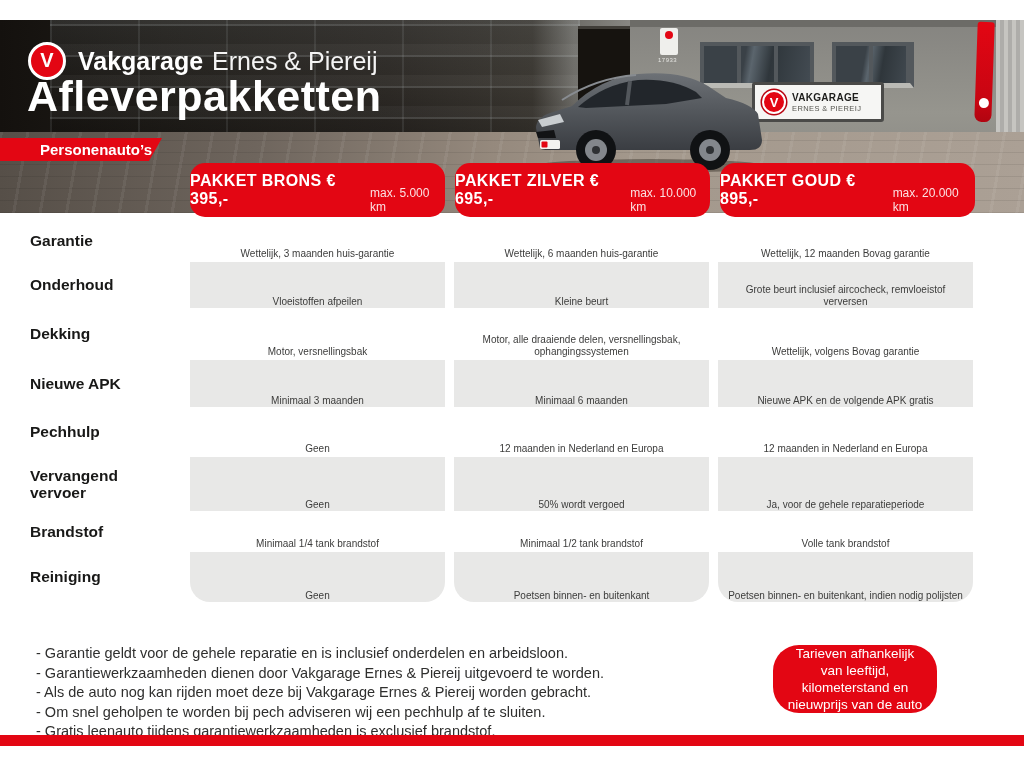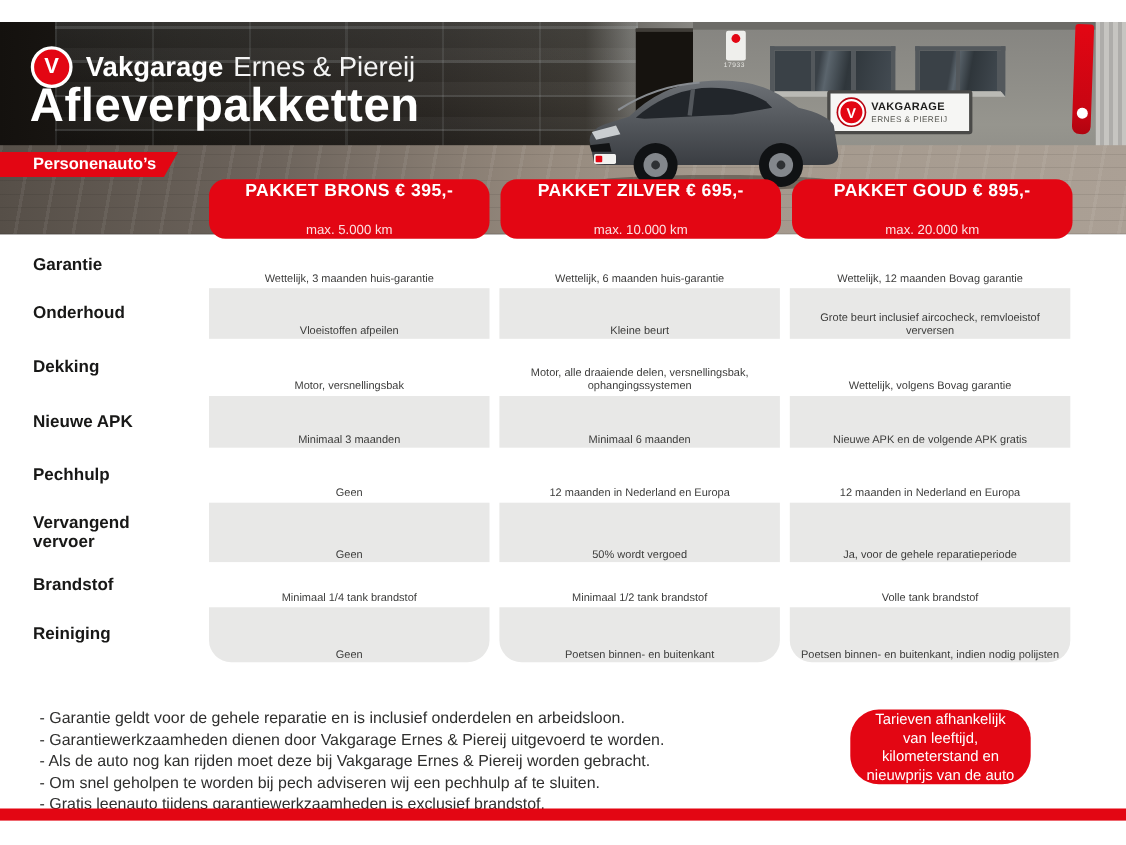--- a/index.html
+++ b/index.html
@@ -61,26 +61,26 @@
     background:#e30613;border:3px solid #fff;box-sizing:border-box;display:flex;align-items:center;
     justify-content:center;box-shadow:inset 0 0 0 2px #e30613;}
   .logo span{color:#fff;font-weight:bold;font-size:20px;transform:translateY(-1px);}
   .brand{position:absolute;left:78px;top:47px;color:#fff;font-size:25px;white-space:nowrap;}
   .brand .b{font-weight:bold;}
   .brand .r{font-weight:400;margin-left:9px;color:#f4f4f4;}
   .title{position:absolute;left:27px;top:72px;margin:0;color:#fff;font-size:43px;font-weight:bold;
     letter-spacing:.5px;}
   .ribbon{position:absolute;left:0;top:138px;width:162px;height:23px;background:#e30613;
     clip-path:polygon(0 0,100% 0,calc(100% - 13px) 100%,0 100%);color:#fff;font-weight:bold;
-    font-size:15px;line-height:23px;padding-left:30px;box-sizing:border-box;}
+    font-size:15px;line-height:23px;padding-left:40px;box-sizing:border-box;}
 
   
   .pills{position:absolute;left:190px;top:163px;display:flex;gap:10px;}
   .pill{width:255px;height:54px;background:#e30613;border-radius:15px;display:flex;
-    flex-direction:column;align-items:center;justify-content:center;color:#fff;}
+    flex-direction:row;align-items:center;justify-content:center;color:#fff;}
   .pill-title{font-weight:bold;font-size:16px;letter-spacing:.4px;}
   .pill-sub{font-size:12px;color:rgba(255,255,255,.88);margin-top:19px;}
 
   
   .grid{position:absolute;left:16px;top:222px;display:grid;
     grid-template-columns:165px 255px 255px 255px;
     grid-template-rows:38px 46px 48px 47px 46px 54px 37px 50px;
     column-gap:9px;row-gap:2px;}
   .rlabel{display:flex;align-items:center;padding-left:14px;font-weight:bold;font-size:15.5px;
     color:#181817;line-height:1.12;}

